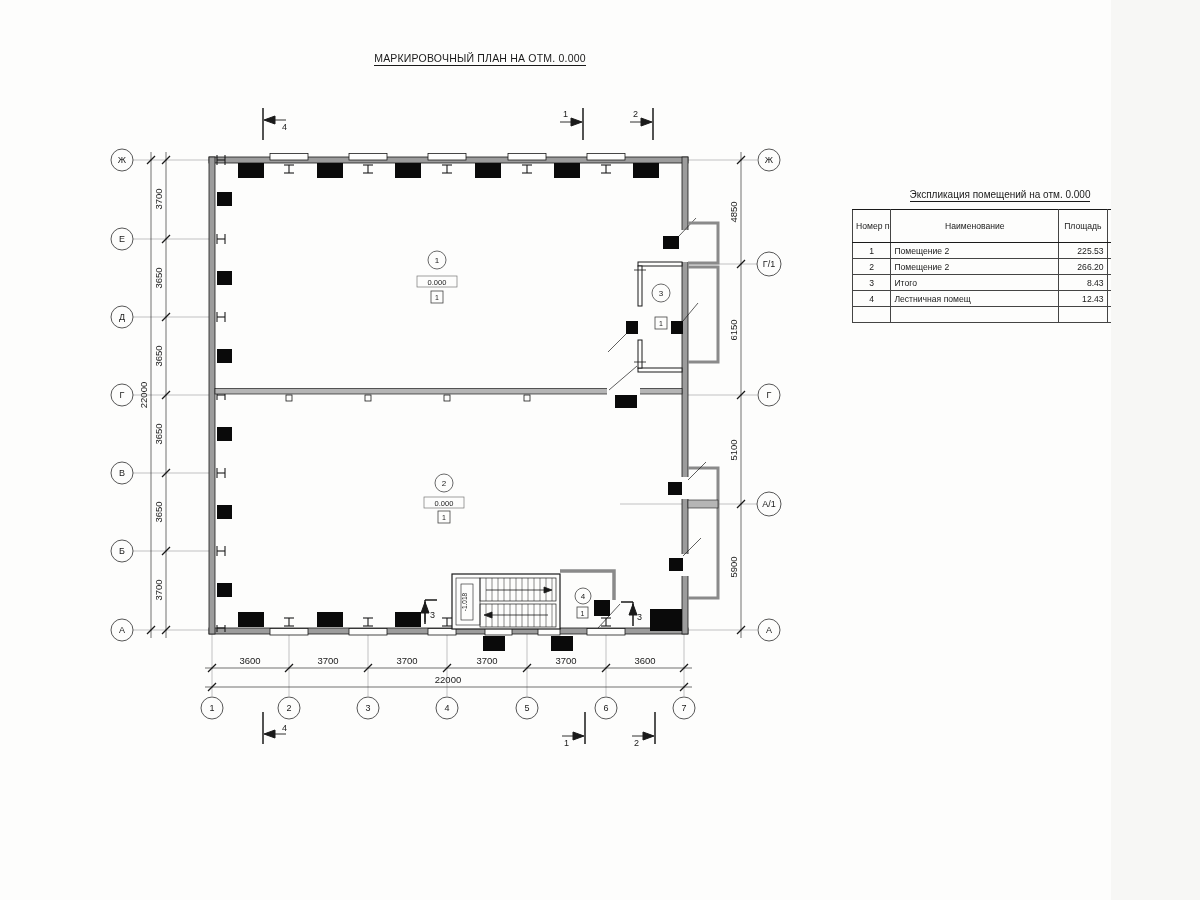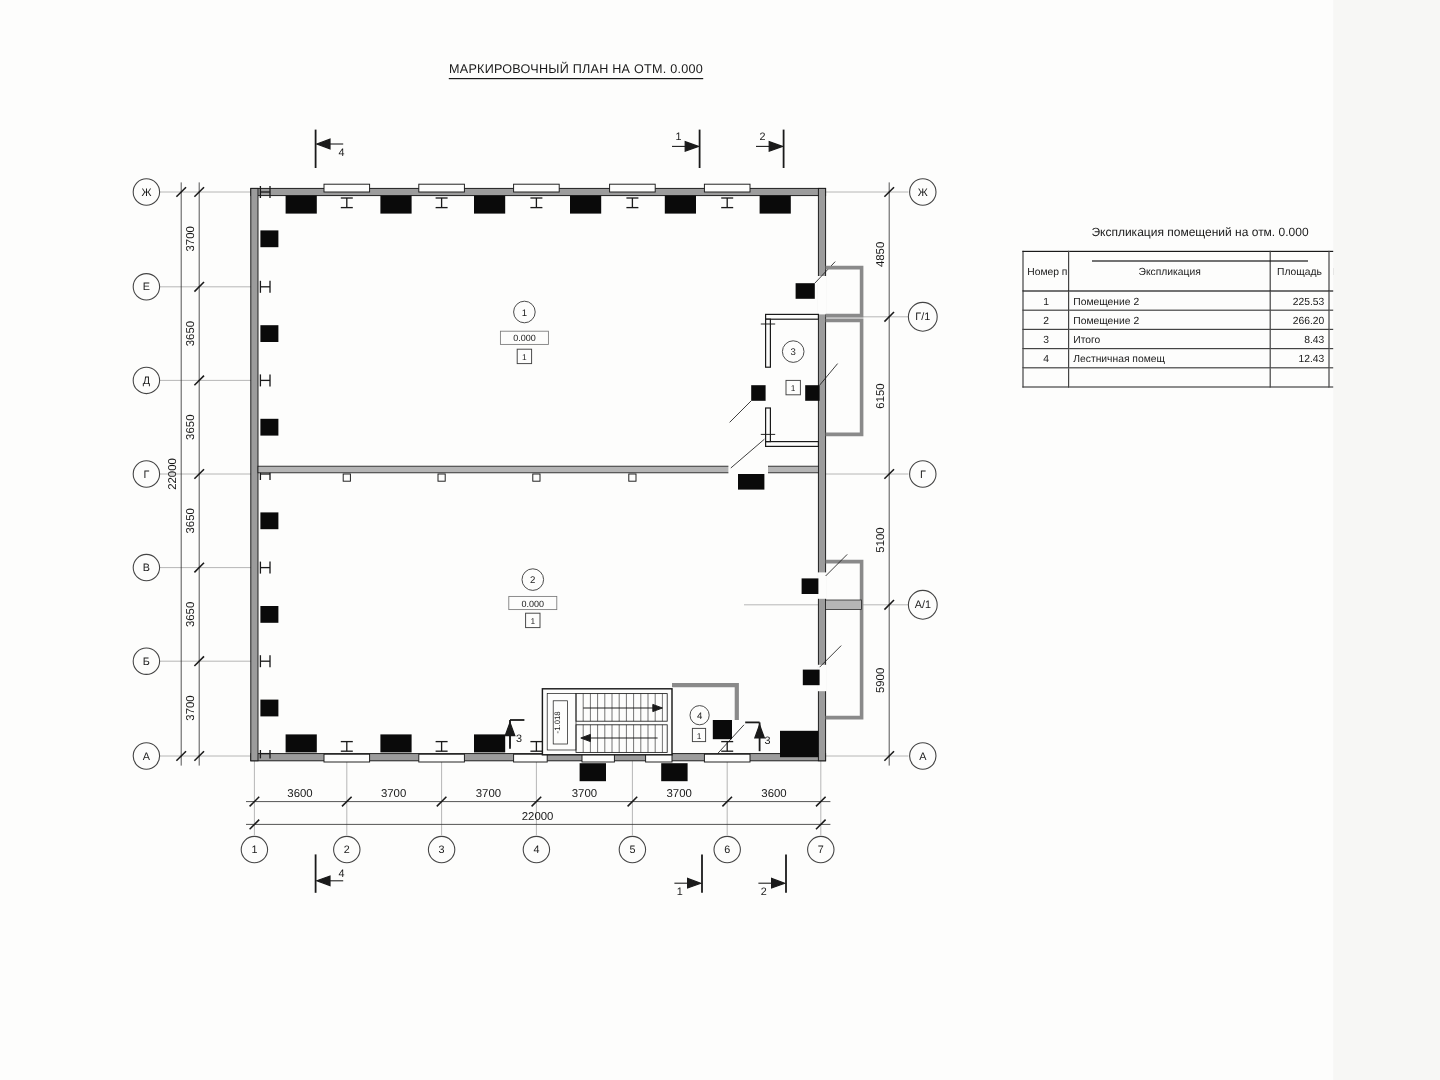--- a/index.html
+++ b/index.html
@@ -4,21 +4,21 @@
 <style>
   html,body{margin:0;padding:0;background:#f7f7f5;}
   #canvas{position:relative;width:1111px;height:900px;background:#fdfdfc;overflow:hidden;
           font-family:"Liberation Sans",sans-serif;color:#1a1a1a;}
   svg text{font-family:"Liberation Sans",sans-serif;fill:#1a1a1a;}
   .dwg-title{position:absolute;left:300px;top:52px;width:360px;text-align:center;
              font-size:10.5px;letter-spacing:.2px;}
   .dwg-title span{border-bottom:1px solid #1a1a1a;padding-bottom:1px;}
   .tbl-wrap{position:absolute;left:852px;top:189px;width:296px;}
   .tbl-title{text-align:center;font-size:10px;margin-bottom:9px;}
-  .tbl-title span{border-bottom:1px solid #1a1a1a;padding-bottom:17px;}
+  .tbl-title span{border-bottom:1px solid #1a1a1a;padding-bottom:1px;}
   table.expl{border-collapse:collapse;width:290px;font-size:8.6px;table-layout:fixed;}
   table.expl th,table.expl td{border:0.6px solid #444;padding:1px 3px;height:13px;
       overflow:hidden;white-space:nowrap;font-weight:normal;}
   table.expl th{border-bottom:1.4px solid #1a1a1a;height:30px;text-align:center;}
   table.expl,table.expl th{border-top:1.4px solid #1a1a1a;}
   table.expl{border:1.4px solid #1a1a1a;}
   col.c-num{width:38px}col.c-name{width:166px}col.c-area{width:48px}col.c-cat{width:34px}
   td.num{text-align:center}td.area{text-align:right}
   tr.total td{border-top:1.2px solid #1a1a1a;}
   td.tlabel{text-align:right;padding-right:8px;}
@@ -465,21 +465,21 @@
     <table class="expl">
       <colgroup>
           <col class="c-num">
           <col class="c-name">
           <col class="c-area">
           <col class="c-cat">
         </colgroup>
       <tbody>
           <tr>
         <th>Номер помещ.</th>
-        <th>Экспликация</th>
+        <th>Наименование</th>
         <th>Площадь</th>
         <th>Кат. пом.</th>
       </tr>
       <tr>
         <td class="num">1</td>
         <td>Помещение 2</td>
         <td class="area">225.53</td>
         <td></td>
       </tr>
       <tr>

